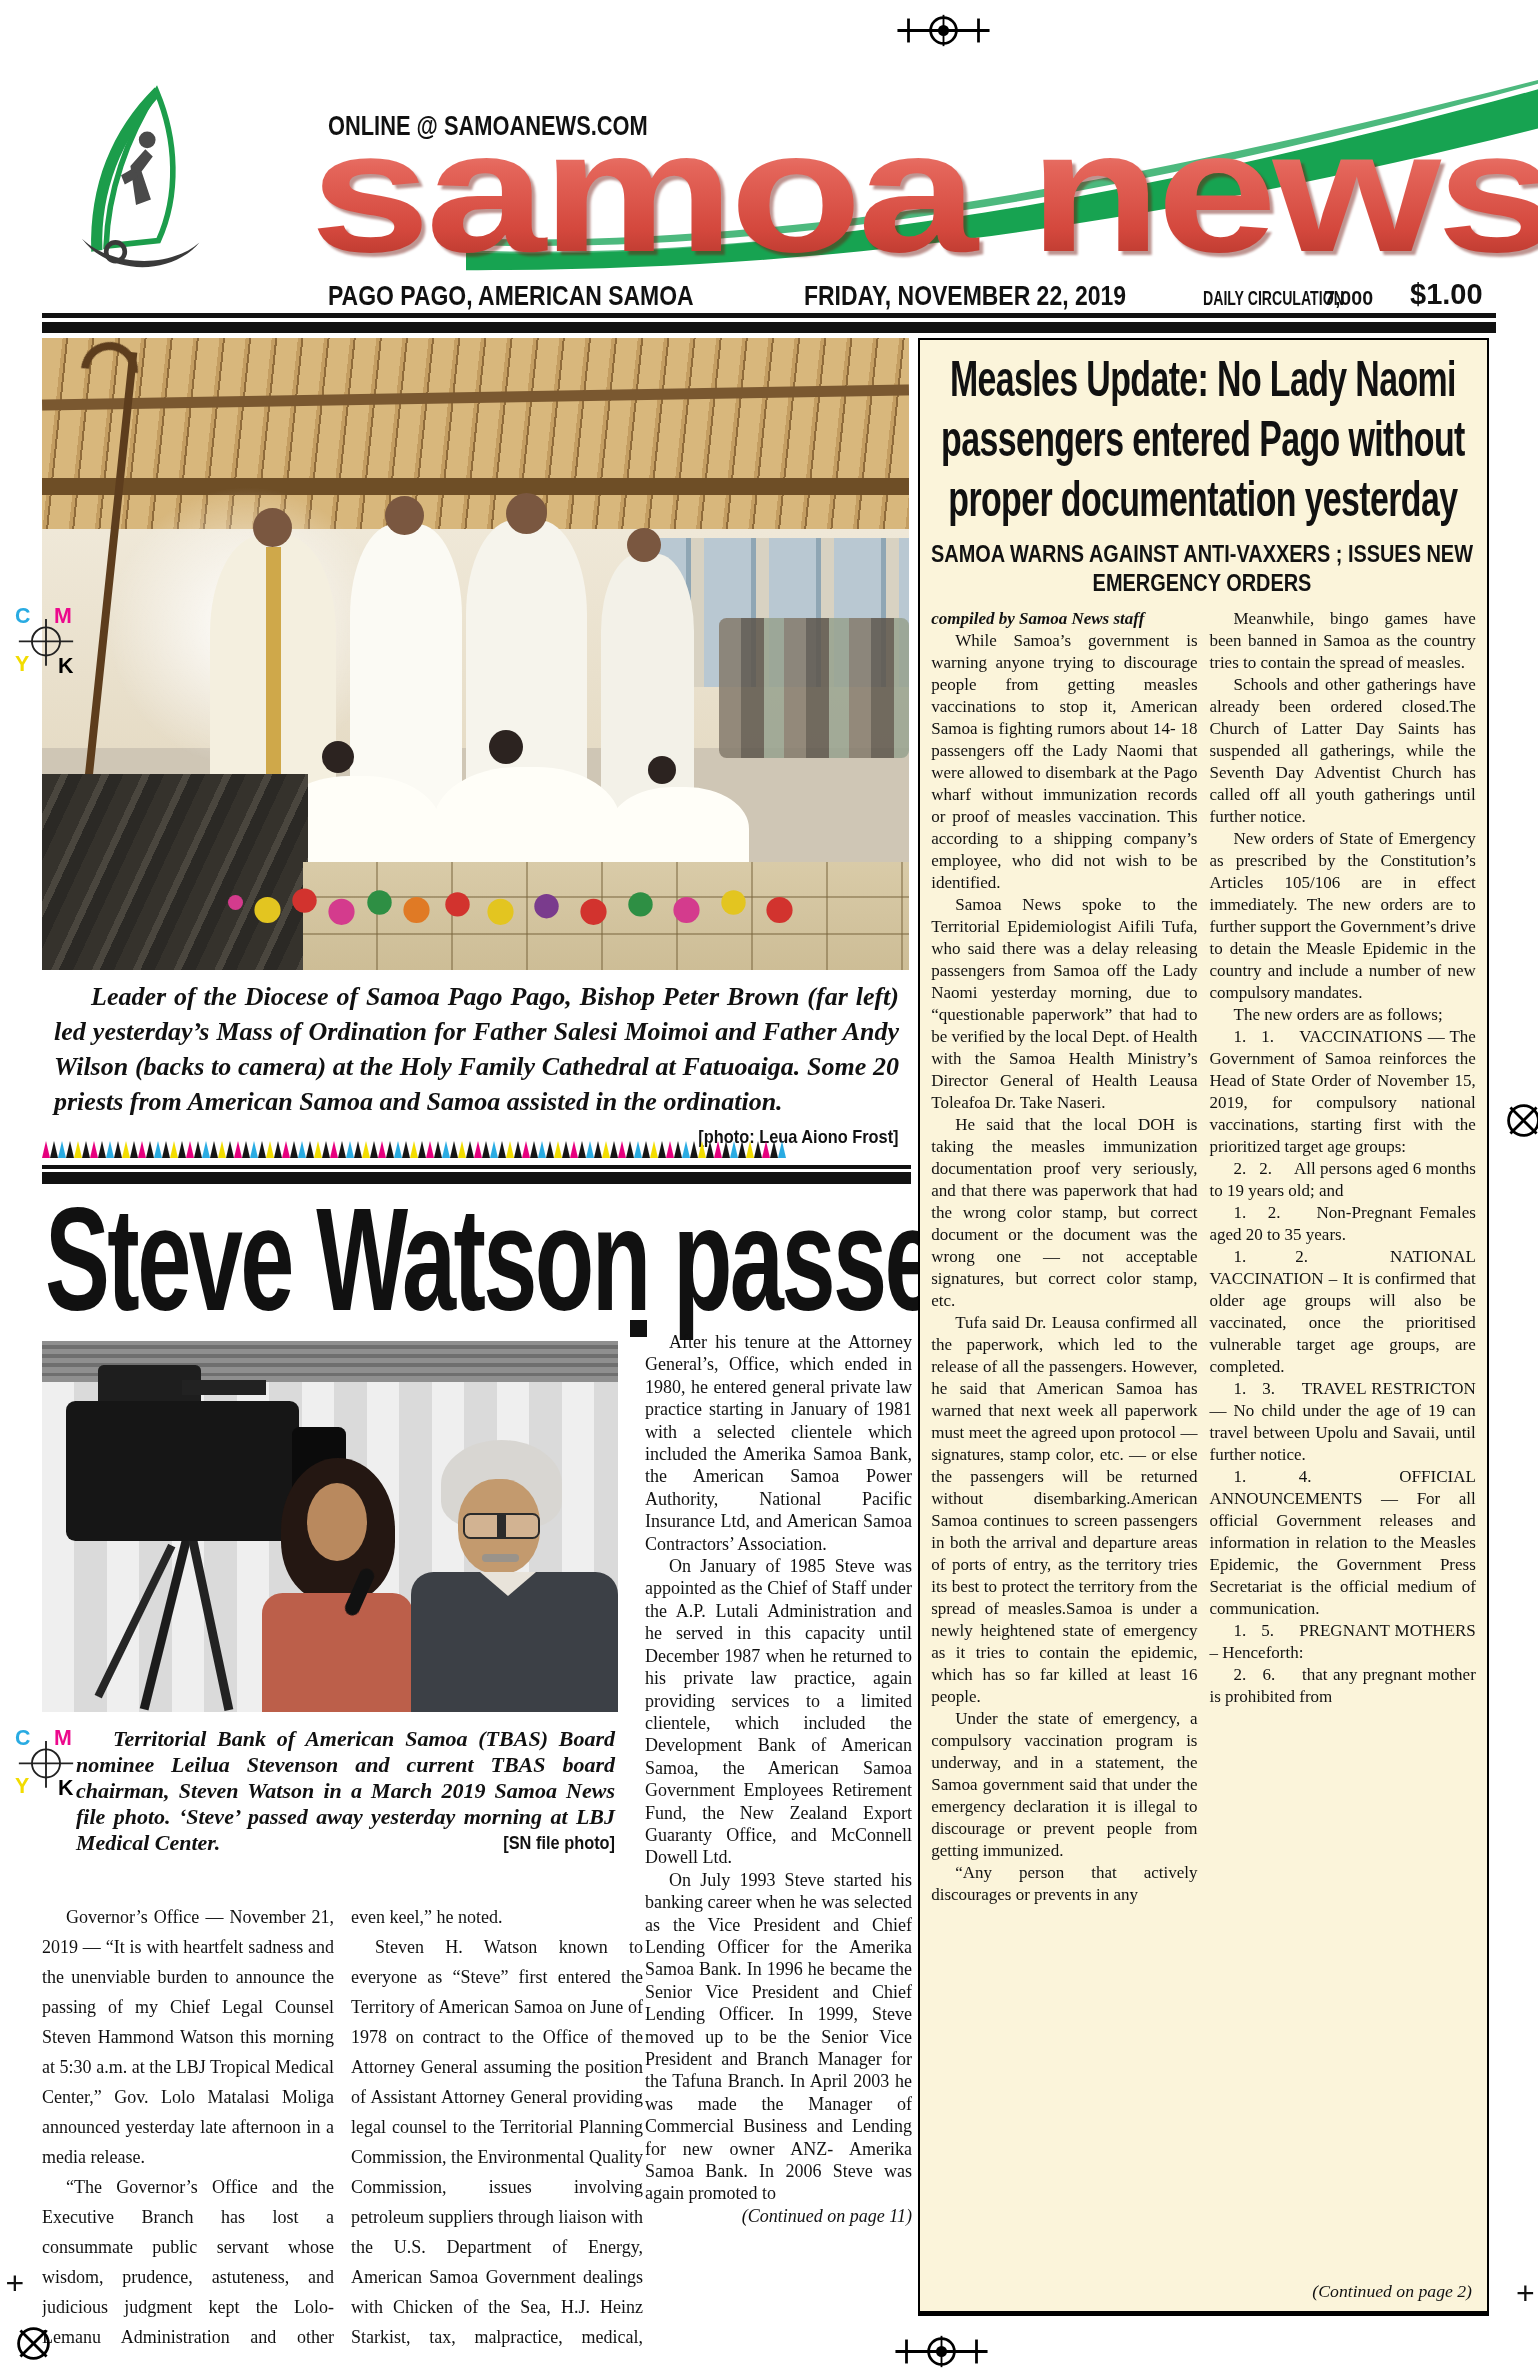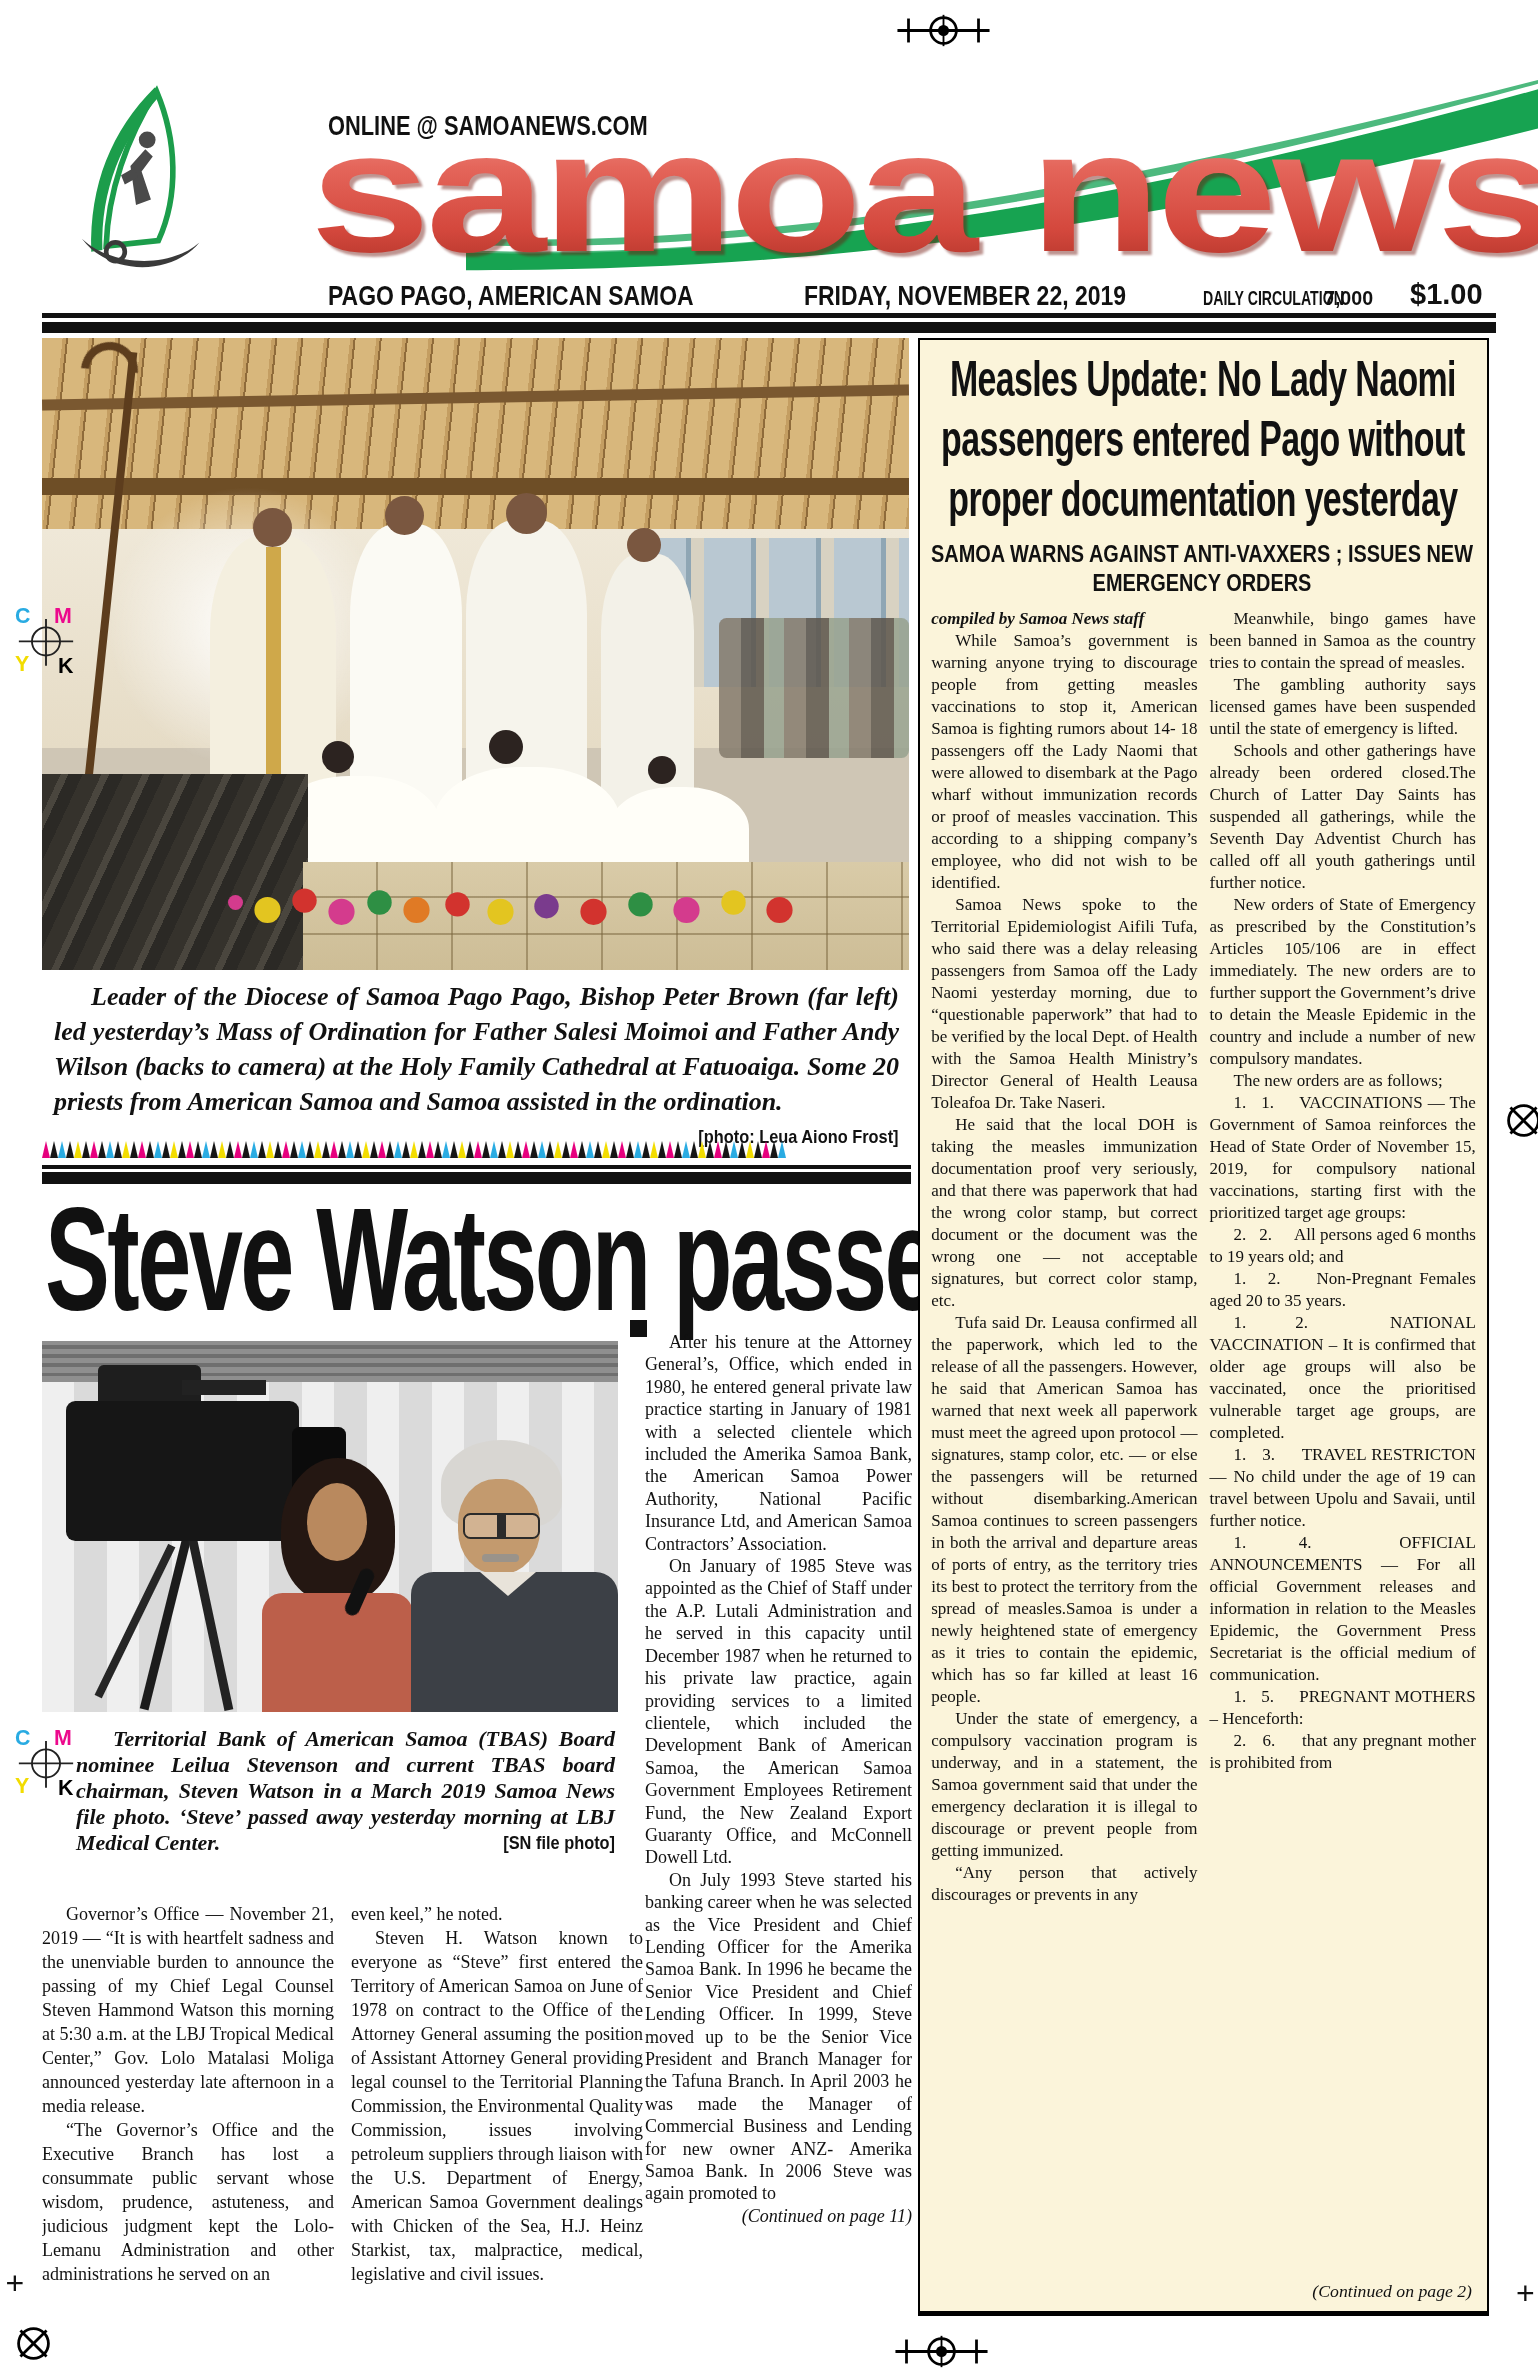--- a/index.html
+++ b/index.html
@@ -105,21 +105,21 @@
     font-weight:bold;font-size:140px;line-height:140px;letter-spacing:-3.7px;transform:scale(.695,1.05);transform-origin:0 0;}
 
   .news p{margin:0;text-indent:24px;text-align:justify;}
   .news p.byline{text-indent:0;font-weight:bold;font-style:italic;}
   .news p.noindent{text-indent:0;}
   .news p.subhead-inline{text-indent:0;font-family:"Liberation Sans",sans-serif;font-weight:bold;
     font-size:23px;line-height:27px;text-align:center;margin:2.8px 0;}
   .news p.continued{text-indent:0;text-align:right;font-style:italic;}
 
   .w-cols{position:absolute;left:42px;top:1902px;width:601px;height:449px;display:flex;gap:17px;overflow:hidden;
-    font-size:18px;line-height:24px;}
+    font-size:18px;line-height:30px;}
   .w-col{width:292px;}
   .w-col3{position:absolute;left:645px;top:1331px;width:267px;height:1022px;font-size:18px;line-height:22.4px;overflow:hidden;}
   .col-marker{position:absolute;left:630px;top:1320px;width:17px;height:17px;background:#111;}
 
   
   .m-box{position:absolute;left:918px;top:338px;width:571px;height:1978px;box-sizing:border-box;
     border:2.8px solid #000;border-bottom-width:5.6px;padding:9.3px 11.2px 13px;}
   .m-headline{width:802px;transform:scaleX(.678);transform-origin:0 0;text-align:center;
     font-family:"Liberation Sans",sans-serif;font-weight:bold;font-size:50px;line-height:60px;letter-spacing:-0.9px;}
   .m-subhead{width:653px;transform:scaleX(.83);transform-origin:0 0;text-align:center;
@@ -374,21 +374,20 @@
           <p class="byline">compiled by Samoa News staff</p>
           <p>While Samoa’s government is warning anyone trying to discourage people from getting measles vaccinations to stop it, American Samoa is fighting rumors about 14- 18 passengers off the Lady Naomi that were allowed to disembark at the Pago wharf without immunization records or proof of measles vaccination. This according to a shipping company’s employee, who did not wish to be identified.</p>
           <p>Samoa News spoke to the Territorial Epidemiologist Aifili Tufa, who said there was a delay releasing passengers from Samoa off the Lady Naomi yesterday morning, due to “questionable paperwork” that had to be verified by the local Dept. of Health with the Samoa Health Ministry’s Director General of Health Leausa Toleafoa Dr. Take Naseri.</p>
           <p>He said that the local DOH is taking the measles immunization documentation proof very seriously, and that there was paperwork that had the wrong color stamp, but correct document or the document was the wrong one — not acceptable signatures, but correct color stamp, etc.</p>
           <p>Tufa said Dr. Leausa confirmed all the paperwork, which led to the release of all the passengers. However, he said that American Samoa has warned that next week all paperwork must meet the agreed upon protocol — signatures, stamp color, etc. — or else the passengers will be returned without disembarking.American Samoa continues to screen passengers in both the arrival and departure areas of ports of entry, as the territory tries its best to protect the territory from the spread of measles.Samoa is under a newly heightened state of emergency as it tries to contain the epidemic, which has so far killed at least 16 people.</p>
           <p>Under the state of emergency, a compulsory vaccination program is underway, and in a statement, the Samoa government said that under the emergency declaration it is illegal to discourage or prevent people from getting immunized.</p>
           <p>“Any person that actively discourages or prevents in any</p>
         </div>
       <div class="m-col">
           <p>Meanwhile, bingo games have been banned in Samoa as the country tries to contain the spread of measles.</p>
-          <p>The gambling authority says licensed games have been suspended until the state of emergency is lifted.</p>
           <p>Schools and other gatherings have already been ordered closed.The Church of Latter Day Saints has suspended all gatherings, while the Seventh Day Adventist Church has called off all youth gatherings until further notice.</p>
           <p>New orders of State of Emergency as prescribed by the Constitution’s Articles 105/106 are in effect immediately. The new orders are to further support the Government’s drive to detain the Measle Epidemic in the country and include a number of new compulsory mandates.</p>
           <p>The new orders are as follows;</p>
           <p>1.&nbsp;&nbsp;&nbsp;1.&nbsp;&nbsp;&nbsp;&nbsp;&nbsp;VACCINATIONS — The Government of Samoa reinforces the Head of State Order of November 15, 2019, for compulsory national vaccinations, starting first with the prioritized target age groups:</p>
           <p>2.&nbsp;&nbsp;&nbsp;2.&nbsp;&nbsp;&nbsp;&nbsp;&nbsp;All persons aged 6 months to 19 years old; and</p>
           <p>1.&nbsp;&nbsp;&nbsp;2.&nbsp;&nbsp;&nbsp;&nbsp;&nbsp;Non-Pregnant Females aged 20 to 35 years.</p>
           <p>1.&nbsp;&nbsp;&nbsp;2.&nbsp;&nbsp;&nbsp;&nbsp;&nbsp;NATIONAL VACCINATION – It is confirmed that older age groups will also be vaccinated, once the prioritised vulnerable target age groups, are completed.</p>
           <p>1.&nbsp;&nbsp;&nbsp;3.&nbsp;&nbsp;&nbsp;&nbsp;&nbsp;TRAVEL RESTRICTON — No child under the age of 19 can travel between Upolu and Savaii, until further notice.</p>
           <p>1.&nbsp;&nbsp;&nbsp;4.&nbsp;&nbsp;&nbsp;&nbsp;&nbsp;OFFICIAL ANNOUNCEMENTS — For all official Government releases and information in relation to the Measles Epidemic, the Government Press Secretariat is the official medium of communication.</p>
           <p>1.&nbsp;&nbsp;&nbsp;5.&nbsp;&nbsp;&nbsp;&nbsp;&nbsp;PREGNANT MOTHERS – Henceforth:</p>

